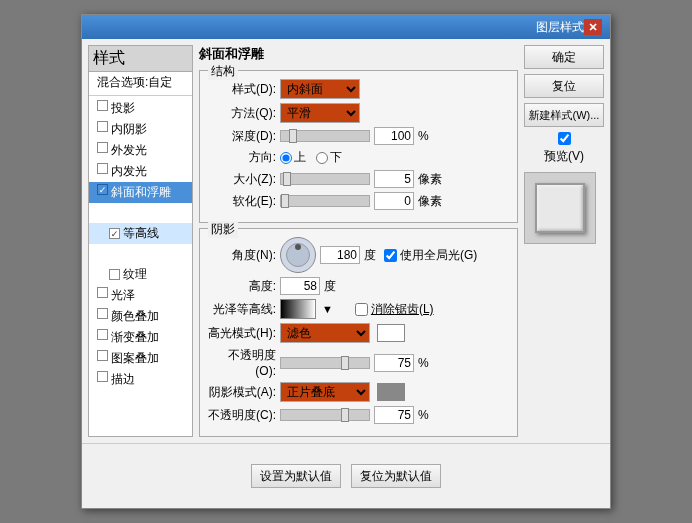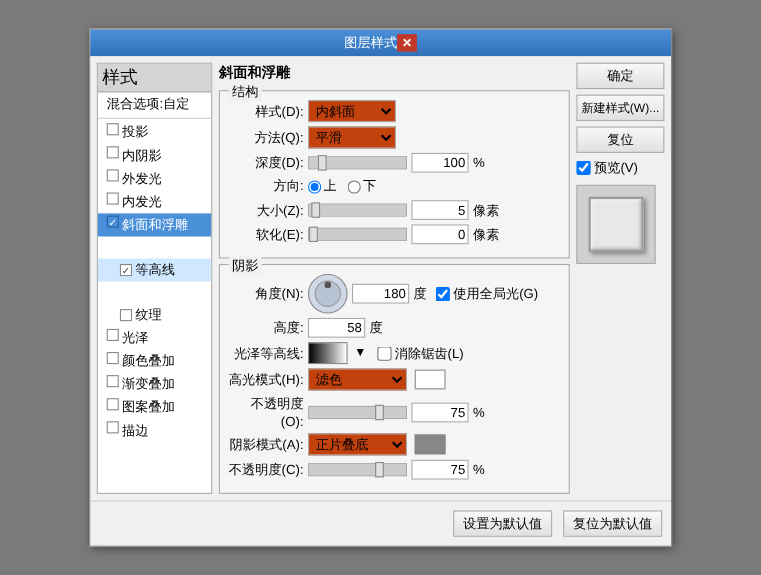--- a/index.html
+++ b/index.html
@@ -17,21 +17,21 @@
       background: #f0f0f0;
       border: 1px solid #888;
       width: 530px;
       box-shadow: 2px 2px 8px rgba(0,0,0,0.5);
     }
     .title-bar {
       background: linear-gradient(to bottom, #4a90d9, #3070b8);
       color: white;
       padding: 4px 8px;
       display: flex;
-      justify-content: center;
+      justify-content: flex-end;
       align-items: center;
       height: 24px;
     }
     .title-bar-title {
       font-size: 12px;
       font-weight: normal;
     }
     .title-close {
       background: #c0392b;
       color: white;
@@ -185,21 +185,21 @@
     }
     .slider::-webkit-slider-thumb {
       -webkit-appearance: none;
       width: 8px;
       height: 14px;
       background: #e0e0e0;
       border: 1px solid #888;
       cursor: pointer;
     }
     .number-input {
-      width: 52px;
+      width: 40px;
       height: 18px;
       border: 1px solid #aaa;
       font-size: 12px;
       text-align: right;
       padding: 0 2px;
     }
     .unit-text {
       font-size: 12px;
       white-space: nowrap;
     }
@@ -315,28 +315,29 @@
       height: 50px;
       background: #e8e8e8;
       border: 2px solid #999;
       box-shadow: inset 1px 1px 3px rgba(255,255,255,0.8), inset -1px -1px 3px rgba(0,0,0,0.3), 2px 2px 4px rgba(0,0,0,0.4);
     }
     .checkbox-preview-row {
       display: flex;
       align-items: center;
       gap: 3px;
       font-size: 12px;
+      flex-direction: column;
     }
 
     
     .bottom-bar {
       display: flex;
-      justify-content: flex-end;
+      justify-content: center;
       gap: 10px;
-      padding: 8px;
+      padding: 20px;
       border-top: 1px solid #ccc;
     }
     .bottom-btn {
       height: 24px;
       min-width: 90px;
       background: linear-gradient(to bottom, #f8f8f8, #e0e0e0);
       border: 1px solid #aaa;
       font-size: 12px;
       cursor: pointer;
       padding: 0 8px;
@@ -511,21 +512,21 @@
           <div class="form-row">
             <span class="form-label">高度:</span>
             <input type="text" class="number-input" value="58" style="">
             <span class="unit-text">度</span>
           </div>
 
           <div class="form-row">
             <span class="form-label">光泽等高线:</span>
             <div class="gloss-preview"></div>
             <span style="font-size:11px;margin-left:2px;">▼</span>
-            <label class="checkbox-row" style="margin-left:6px;">
+            <label class="checkbox-row" style="margin-left:18px;text-decoration:underline;">
               <input type="checkbox" style="">
               <span>消除锯齿(L)</span>
             </label>
           </div>
 
           <div class="form-row">
             <span class="form-label">高光模式(H):</span>
             <select class="form-select form-select-wide">
               <option>滤色</option>
               <option>正常</option>
@@ -560,22 +561,22 @@
               <input type="text" class="number-input" value="75" style="">
               <span class="unit-text">%</span>
             </div>
           </div>
         </div>
       </div>
     </div>
 
     <div class="right-panel">
       <button class="right-btn">确定</button>
+      <button class="right-btn">复位</button>
       <button class="right-btn" style="font-size:11px;">新建样式(W)...</button>
-      <button class="right-btn">复位</button>
       <div class="checkbox-preview-row">
         <input type="checkbox" checked="" style="">
         <span>预览(V)</span>
       </div>
       <div class="preview-box">
         <div class="preview-inner"></div>
       </div>
     </div>
 
   </div>

